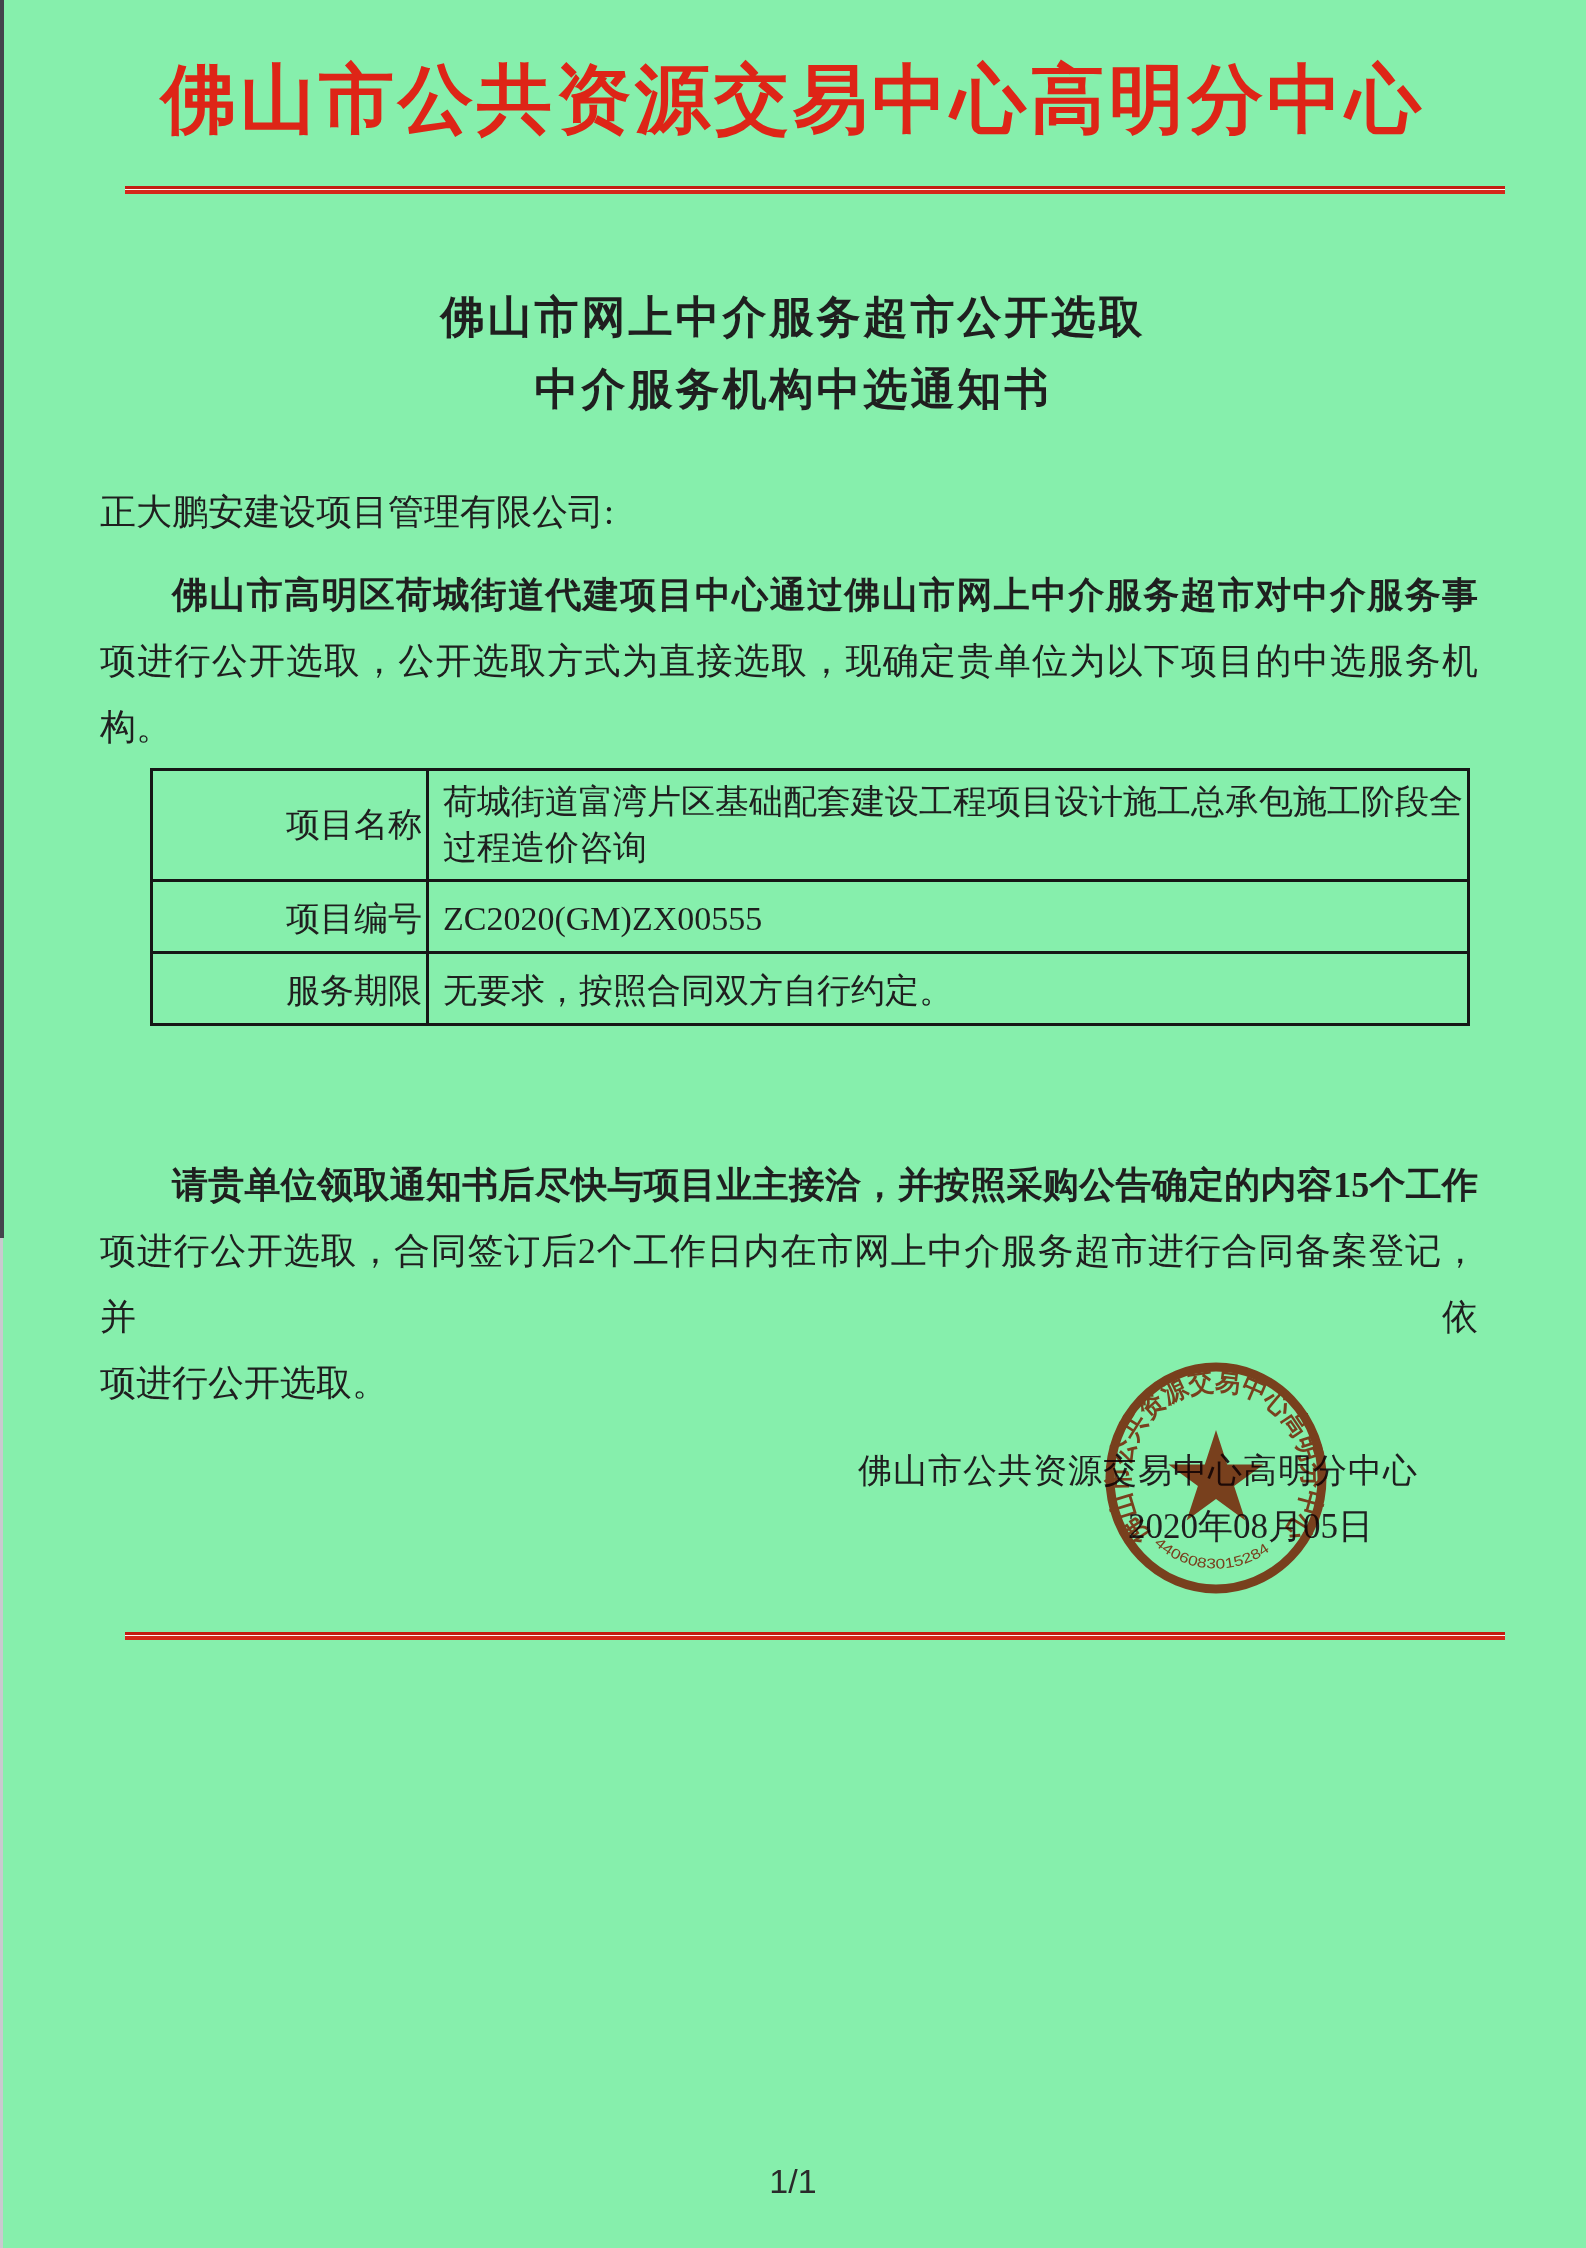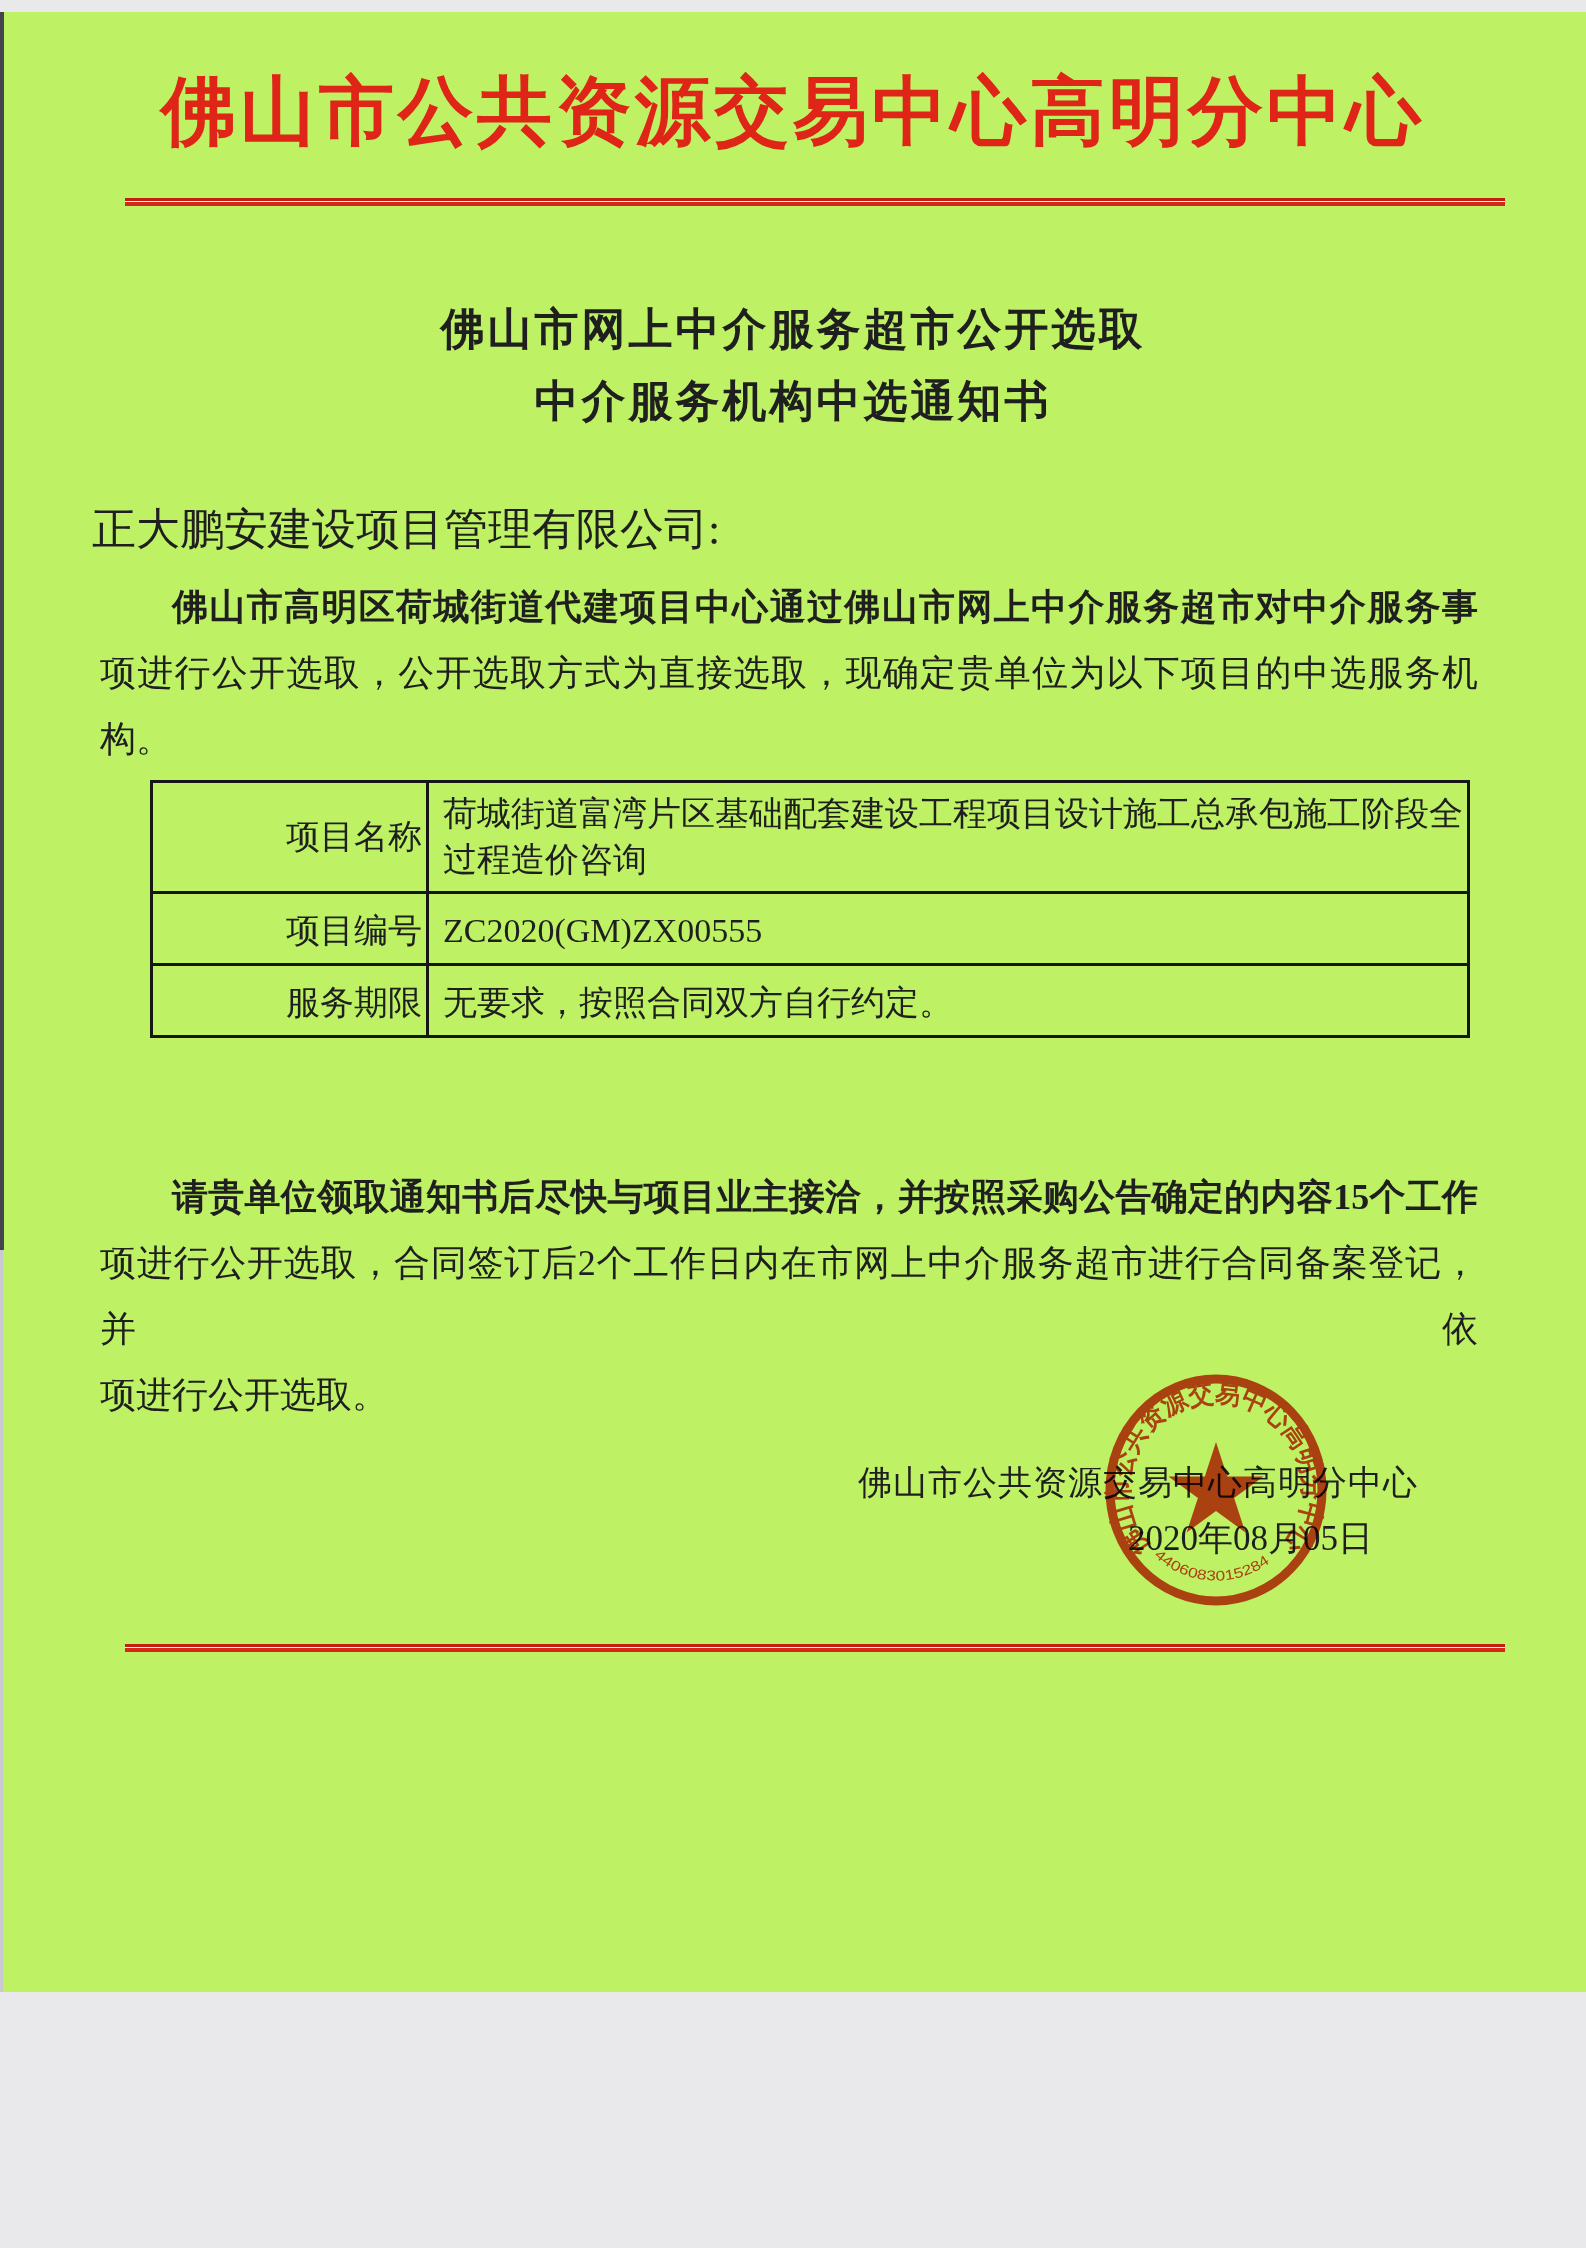--- a/index.html
+++ b/index.html
@@ -1,23 +1,22 @@
 <!DOCTYPE html>
 <html><head>
 <meta charset="utf-8">
 <style>
   html,body{margin:0;padding:0;background:#e9e9ec;}
   .page{
     position:relative;
-    width:1586px;height:1980px;
-    background:#bef264;
+    width:1586px;height:2248px;
+    background:#86efac;
     overflow:hidden;
     font-family:"Liberation Serif","DejaVu Serif",serif;
     color:#1f1f1f;
-    margin-top:12px;
   }
   .scan-edge-left{
     position:absolute;left:0;top:0;width:4px;height:1238px;
     background:#44444d;
   }
   .scan-edge-left-faint{
     position:absolute;left:0;top:1238px;width:3px;height:1010px;
     background:#c9c9cf;
   }
   .letterhead{
@@ -40,22 +39,22 @@
   .doc-title{
     position:absolute;left:0;width:100%;
     text-align:center;
     font-size:44px;font-weight:bold;
     letter-spacing:3px;
     white-space:nowrap;
   }
   .doc-title-1{top:288px;}
   .doc-title-2{top:360px;}
   .addressee{
-    position:absolute;top:488px;left:92px;
-    font-size:44px;
+    position:absolute;top:488px;left:100px;
+    font-size:36px;
     white-space:nowrap;
   }
   .para{
     position:absolute;left:100px;width:1378px;
     font-size:36px;line-height:66px;
   }
   .para-intro{top:562px;}
   .para-closing{top:1152px;}
   .line-full{text-align:justify;text-align-last:justify;}
   .line-indent{padding-left:72px;font-weight:bold;}

